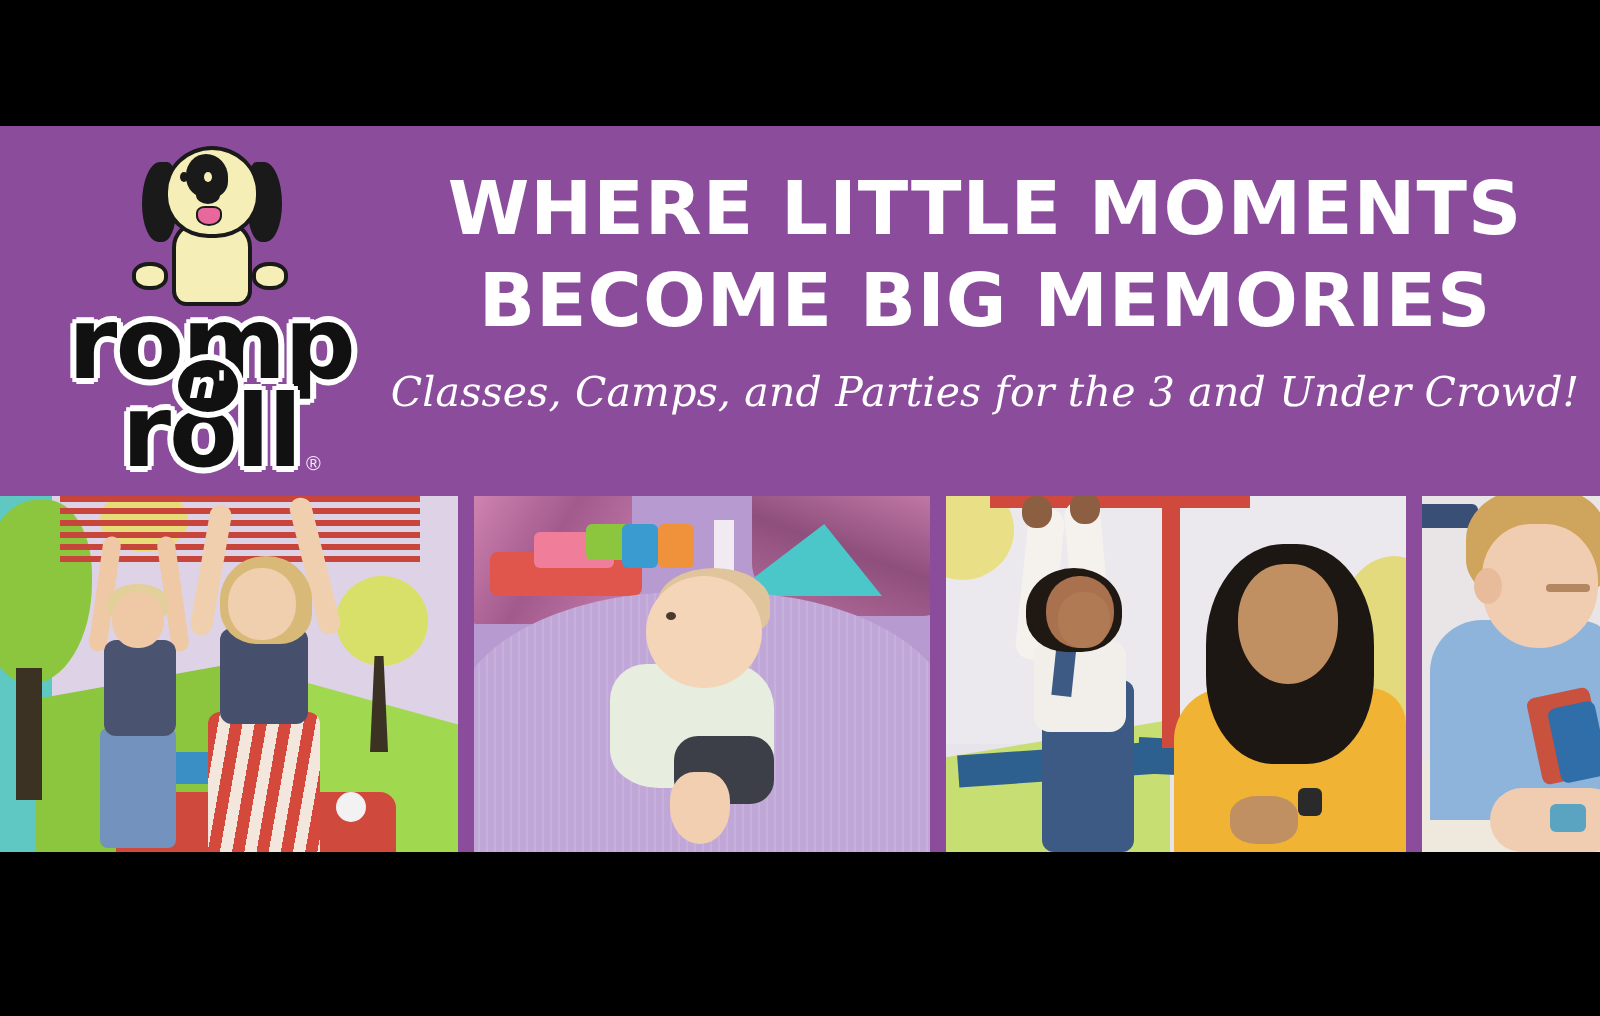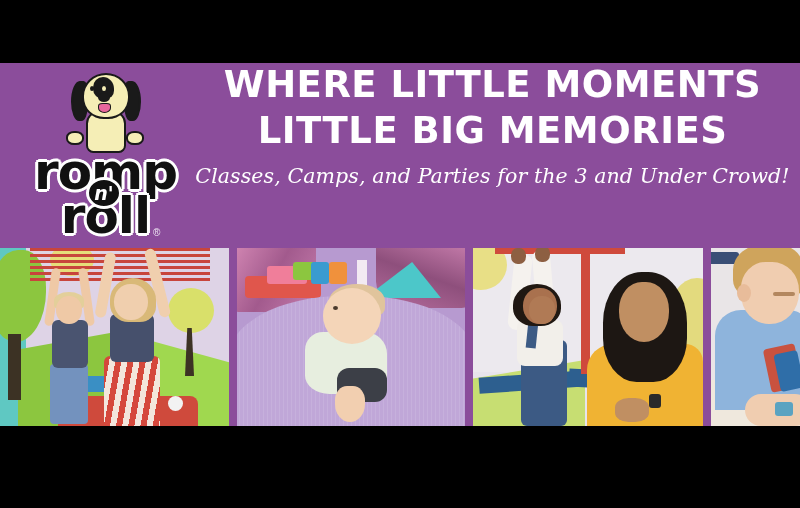--- a/index.html
+++ b/index.html
@@ -210,21 +210,21 @@
   .headline {
     text-align: center;
     color: #ffffff;
     font-family: "DejaVu Sans", sans-serif;
     font-weight: bold;
     font-size: 37px;
     line-height: 44px;
     letter-spacing: 0.5px;
     -webkit-font-smoothing: antialiased;
   }
-  .headline.line1 { }
+  .headline.line1 { margin-top: 20px; }
   .headline.line2 { margin-top: 2px; }
   .tagline {
     margin-top: 10px;
     text-align: center;
     color: #ffffff;
     font-family: "DejaVu Serif", serif;
     font-style: italic;
     font-size: 20.5px;
     line-height: 26px;
     letter-spacing: 0.1px;
@@ -606,21 +606,21 @@
         <div class="dog-paw right"></div>
       </div>
       <div class="logo-word romp">romp</div>
       <div class="logo-word roll">roll</div>
       <div class="logo-badge">n'</div>
       <div class="logo-reg">®</div>
     </div>
 
     <div id="hero-copy">
       <div class="headline line1">WHERE LITTLE MOMENTS</div>
-      <div class="headline line2">LITTLE BIG MEMORIES</div>
+      <div class="headline line2">BECOME BIG MEMORIES</div>
       <div class="tagline">Classes, Camps, and Parties for the 3 and Under Crowd!</div>
     </div>
 
   </div>
 
   <div id="photo-strip">
 
     <div class="photo p1">
       <div class="scene">
         <div class="wall-left"></div>

